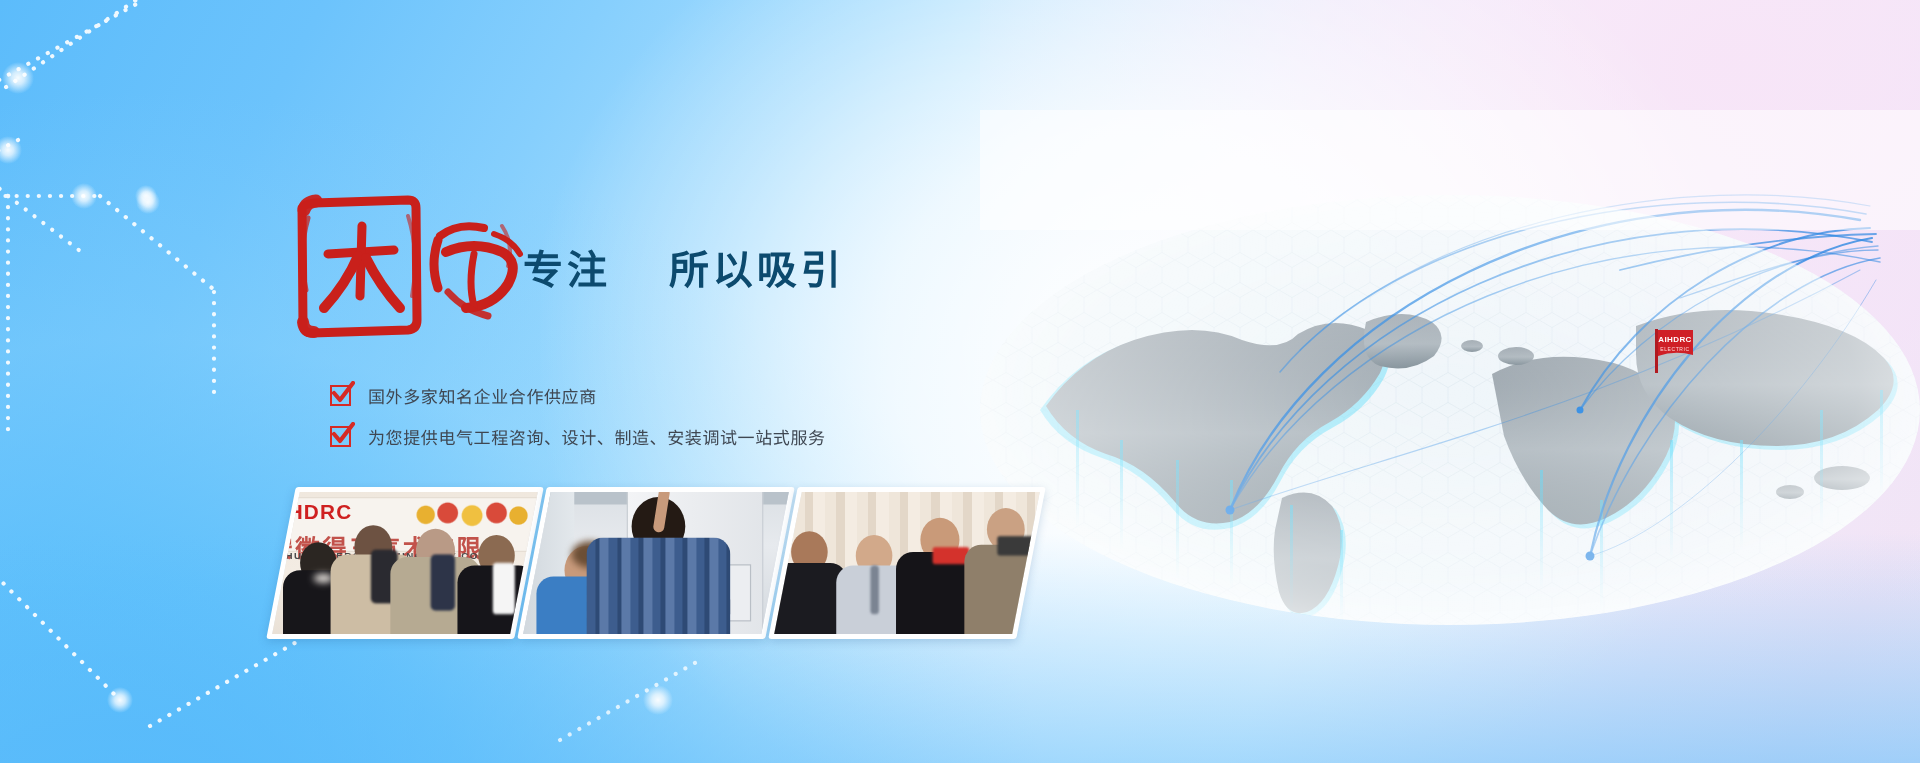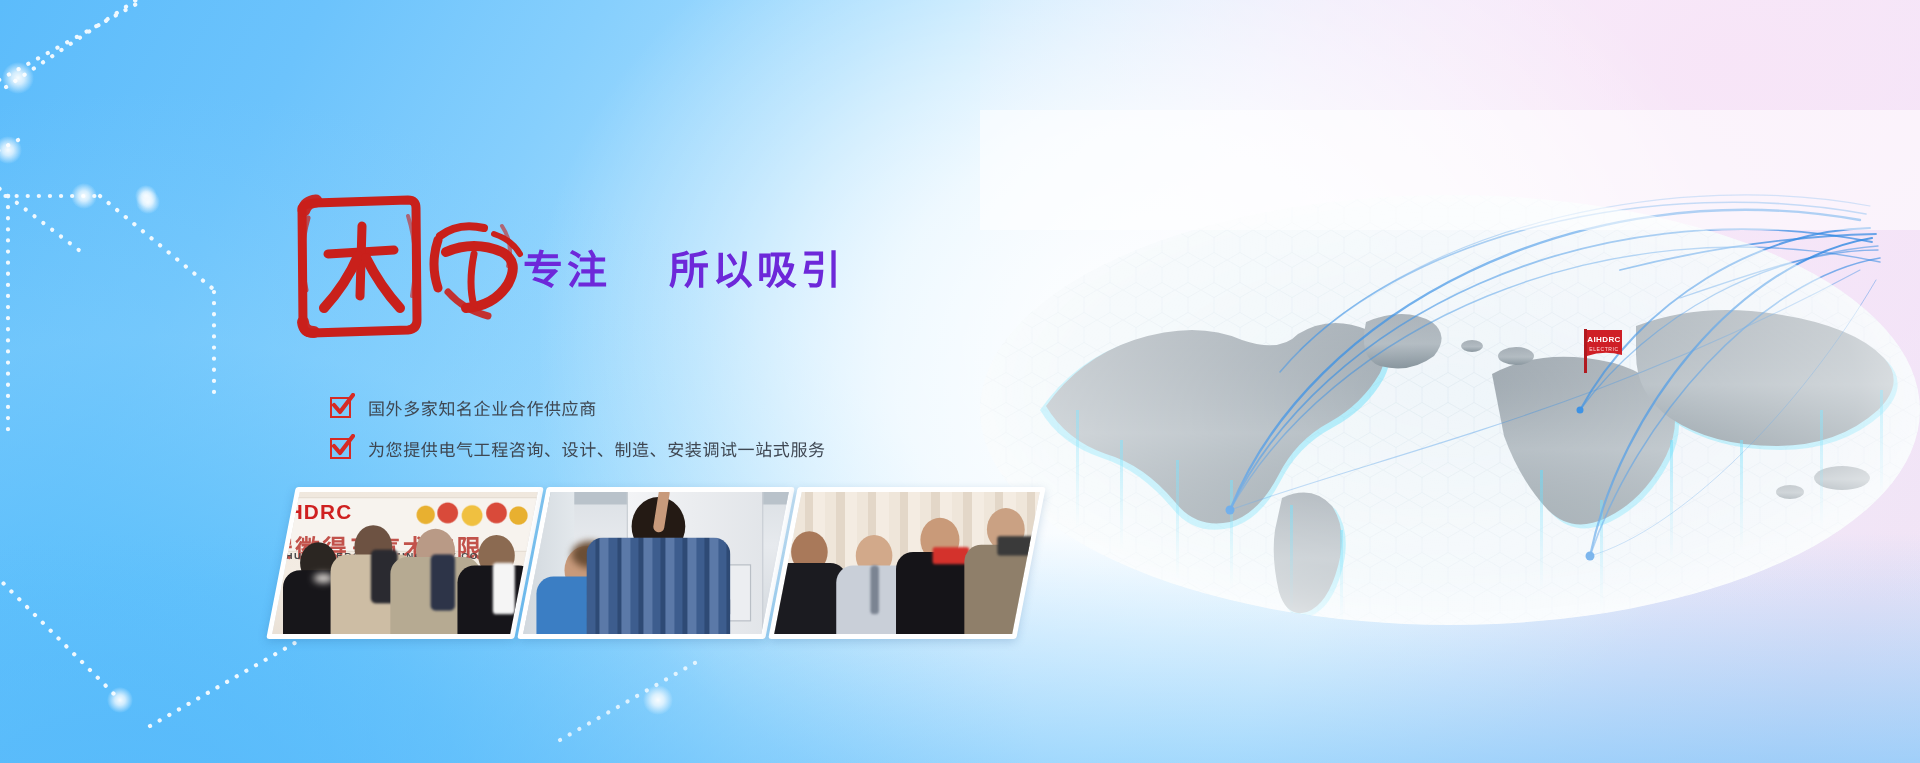--- a/index.html
+++ b/index.html
@@ -65,52 +65,52 @@
   .net{position:absolute;left:0;top:0;width:760px;height:763px;}
   .net svg{display:block;}
 
   
   .globe{
     position:absolute;left:980px;top:110px;width:940px;height:520px;
   }
   .globe svg{display:block;}
 
   .flag-pin{
-    position:absolute;left:1582px;top:325px;width:42px;height:48px;
+    position:absolute;left:1653px;top:325px;width:42px;height:48px;
   }
 
   
   .content{position:absolute;left:0;top:0;width:1920px;height:763px;}
 
   
   .brush{
     position:absolute;left:288px;top:192px;width:250px;height:150px;
   }
   .brush svg{display:block;}
 
   
   .slogan{
     position:absolute;left:523px;top:238px;
     font-size:40px;font-weight:700;letter-spacing:4px;
-    color:#6d28d9;white-space:nowrap;
+    color:#0c4a6e;white-space:nowrap;
     font-family:"DejaVu Sans","Liberation Sans",sans-serif;
   }
   .slogan .gap{display:inline-block;width:22px;}
 
   
   .headline{
     position:absolute;left:424px;top:290px;
     font-size:46px;font-weight:700;letter-spacing:1px;
     color:#3b4450;white-space:nowrap;
     font-family:"DejaVu Sans","Liberation Sans",sans-serif;
     text-shadow:0 1px 0 rgba(255,255,255,.7);
   }
 
   
-  .bullets{position:absolute;left:330px;top:383px;margin-top:12px;}
+  .bullets{position:absolute;left:330px;top:383px;}
   .bullet{
     display:flex;align-items:center;margin-bottom:16px;
     white-space:nowrap;
   }
   .cbox{
     width:17px;height:17px;flex:0 0 17px;
     border:2px solid #d62a24;position:relative;margin-right:17px;
   }
   .cbox svg{position:absolute;left:-1px;top:-6px;}
   .bullet-text{

